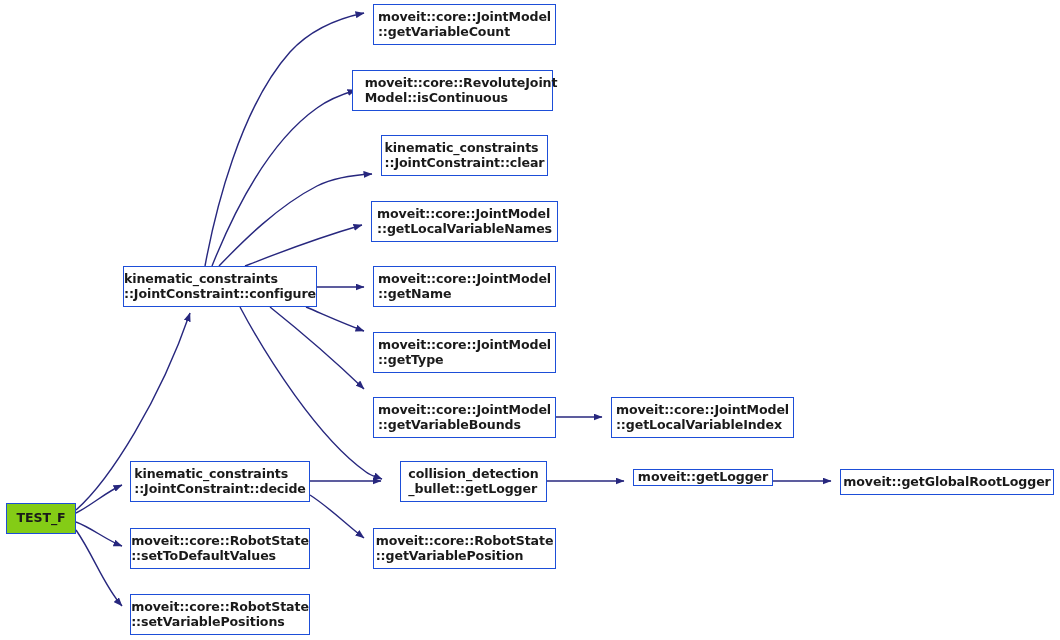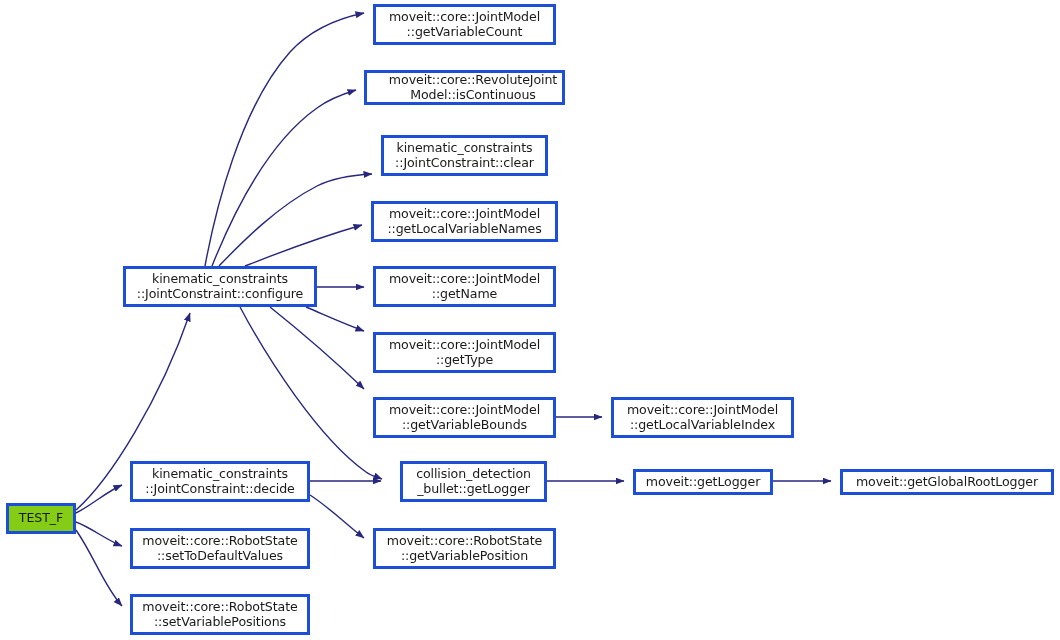--- a/index.html
+++ b/index.html
@@ -19,32 +19,33 @@
     position: absolute;
     left: 0;
     top: 0;
     width: 1060px;
     height: 640px;
     pointer-events: none;
   }
   .node {
     position: absolute;
     box-sizing: border-box;
-    border: 3px solid #1d4ed8;
+    border: 1px solid #1d4ed8;
     background: #ffffff;
     display: flex;
     align-items: center;
     justify-content: center;
-    text-align: center;
+    text-align: left;
     line-height: 1.18;
     color: #1a1a1a;
     font-size: 12.6px;
     letter-spacing: -0.1px;
     white-space: pre-line;
     z-index: 2;
+    font-weight: bold;
   }
   .node.highlight {
     background: #84cc16;
   }
 </style>
 </head>
 <body>
 
 <div id="canvas">
   <svg id="edge-layer" viewBox="0 0 1060 640" xmlns="http://www.w3.org/2000/svg">
@@ -78,34 +79,34 @@
       <div class="node" style="left: 123px; top: 266px; width: 194px; height: 41px;">kinematic_constraints
 ::JointConstraint::configure</div>
       <div class="node" style="left: 130px; top: 461px; width: 180px; height: 41px;">kinematic_constraints
 ::JointConstraint::decide</div>
       <div class="node" style="left: 130px; top: 528px; width: 180px; height: 41px;">moveit::core::RobotState
 ::setToDefaultValues</div>
       <div class="node" style="left: 130px; top: 594px; width: 180px; height: 41px;">moveit::core::RobotState
 ::setVariablePositions</div>
       <div class="node" style="left: 373px; top: 4px; width: 183px; height: 41px;">moveit::core::JointModel
 ::getVariableCount</div>
-      <div class="node" style="left: 364px; top: 70px; width: 201px; height: 35px; padding-left: 17px;">moveit::core::RevoluteJoint
+      <div class="node" style="left: 352px; top: 70px; width: 201px; height: 41px; padding-left: 17px;">moveit::core::RevoluteJoint
 Model::isContinuous</div>
       <div class="node" style="left: 381px; top: 135px; width: 167px; height: 41px;">kinematic_constraints
 ::JointConstraint::clear</div>
       <div class="node" style="left: 371px; top: 201px; width: 187px; height: 41px;">moveit::core::JointModel
 ::getLocalVariableNames</div>
       <div class="node" style="left: 373px; top: 266px; width: 183px; height: 41px;">moveit::core::JointModel
 ::getName</div>
       <div class="node" style="left: 373px; top: 332px; width: 183px; height: 41px;">moveit::core::JointModel
 ::getType</div>
       <div class="node" style="left: 373px; top: 397px; width: 183px; height: 41px;">moveit::core::JointModel
 ::getVariableBounds</div>
       <div class="node" style="left: 400px; top: 461px; width: 147px; height: 41px;">collision_detection
 _bullet::getLogger</div>
       <div class="node" style="left: 373px; top: 528px; width: 183px; height: 41px;">moveit::core::RobotState
 ::getVariablePosition</div>
       <div class="node" style="left: 611px; top: 397px; width: 183px; height: 41px;">moveit::core::JointModel
 ::getLocalVariableIndex</div>
-      <div class="node" style="left: 633px; top: 469px; width: 140px; height: 26px;">moveit::getLogger</div>
+      <div class="node" style="left: 633px; top: 469px; width: 140px; height: 17px;">moveit::getLogger</div>
       <div class="node" style="left: 840px; top: 469px; width: 214px; height: 26px;">moveit::getGlobalRootLogger</div>
     </div>
 </div>
 
 </body></html>

